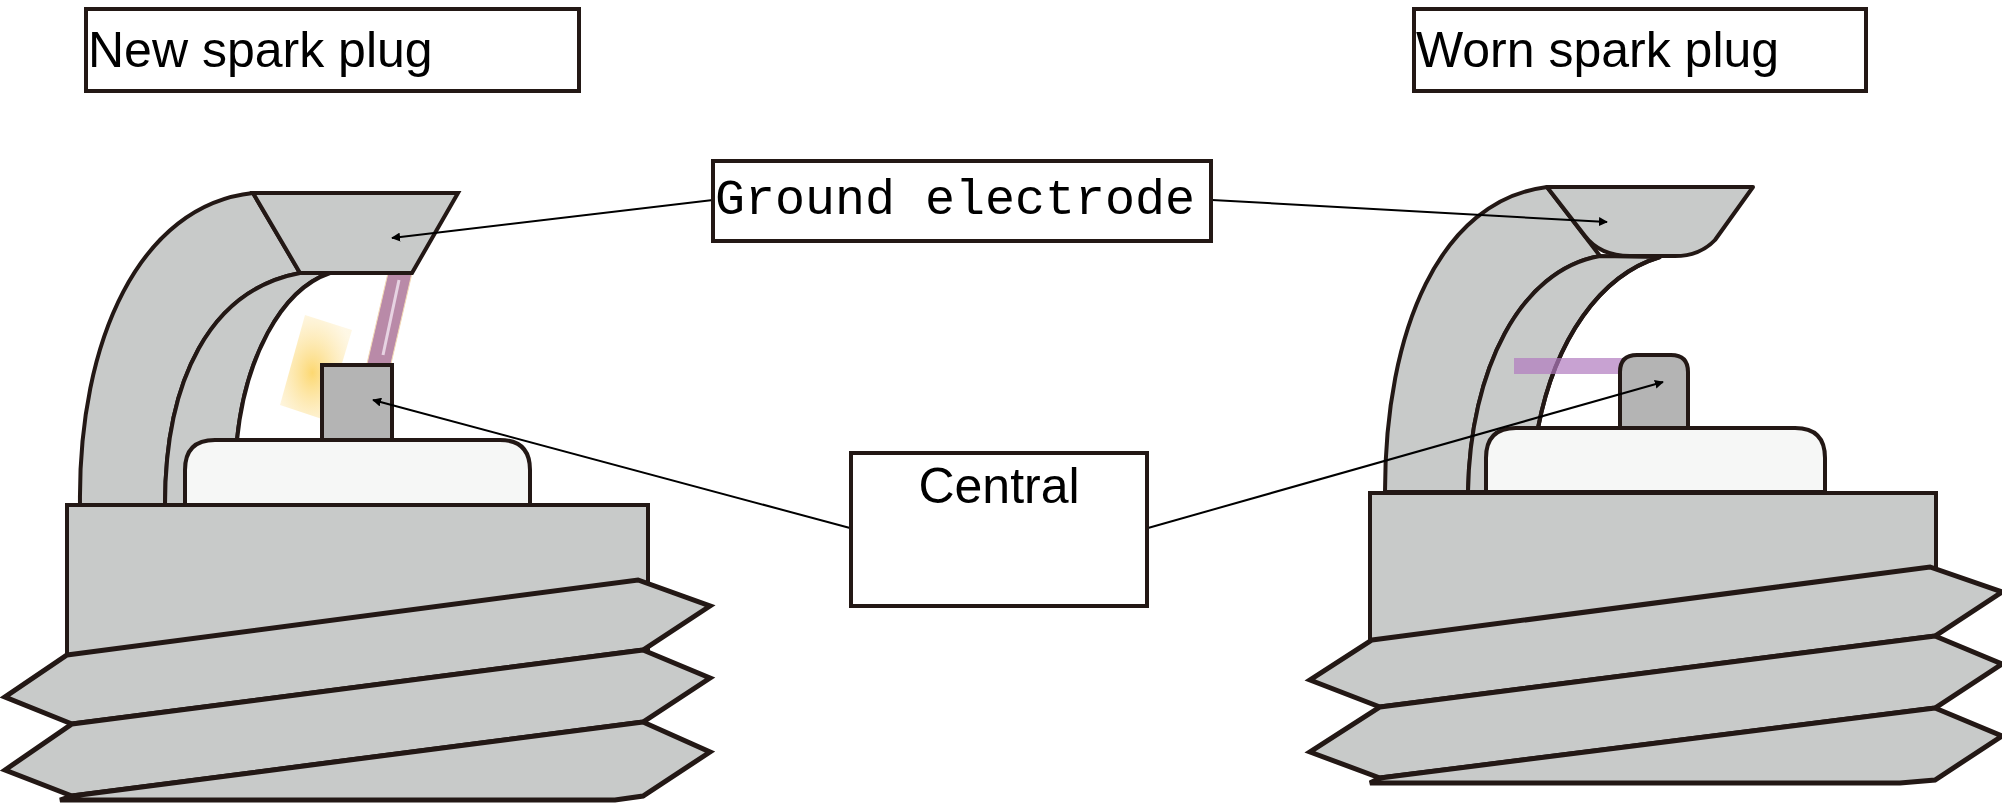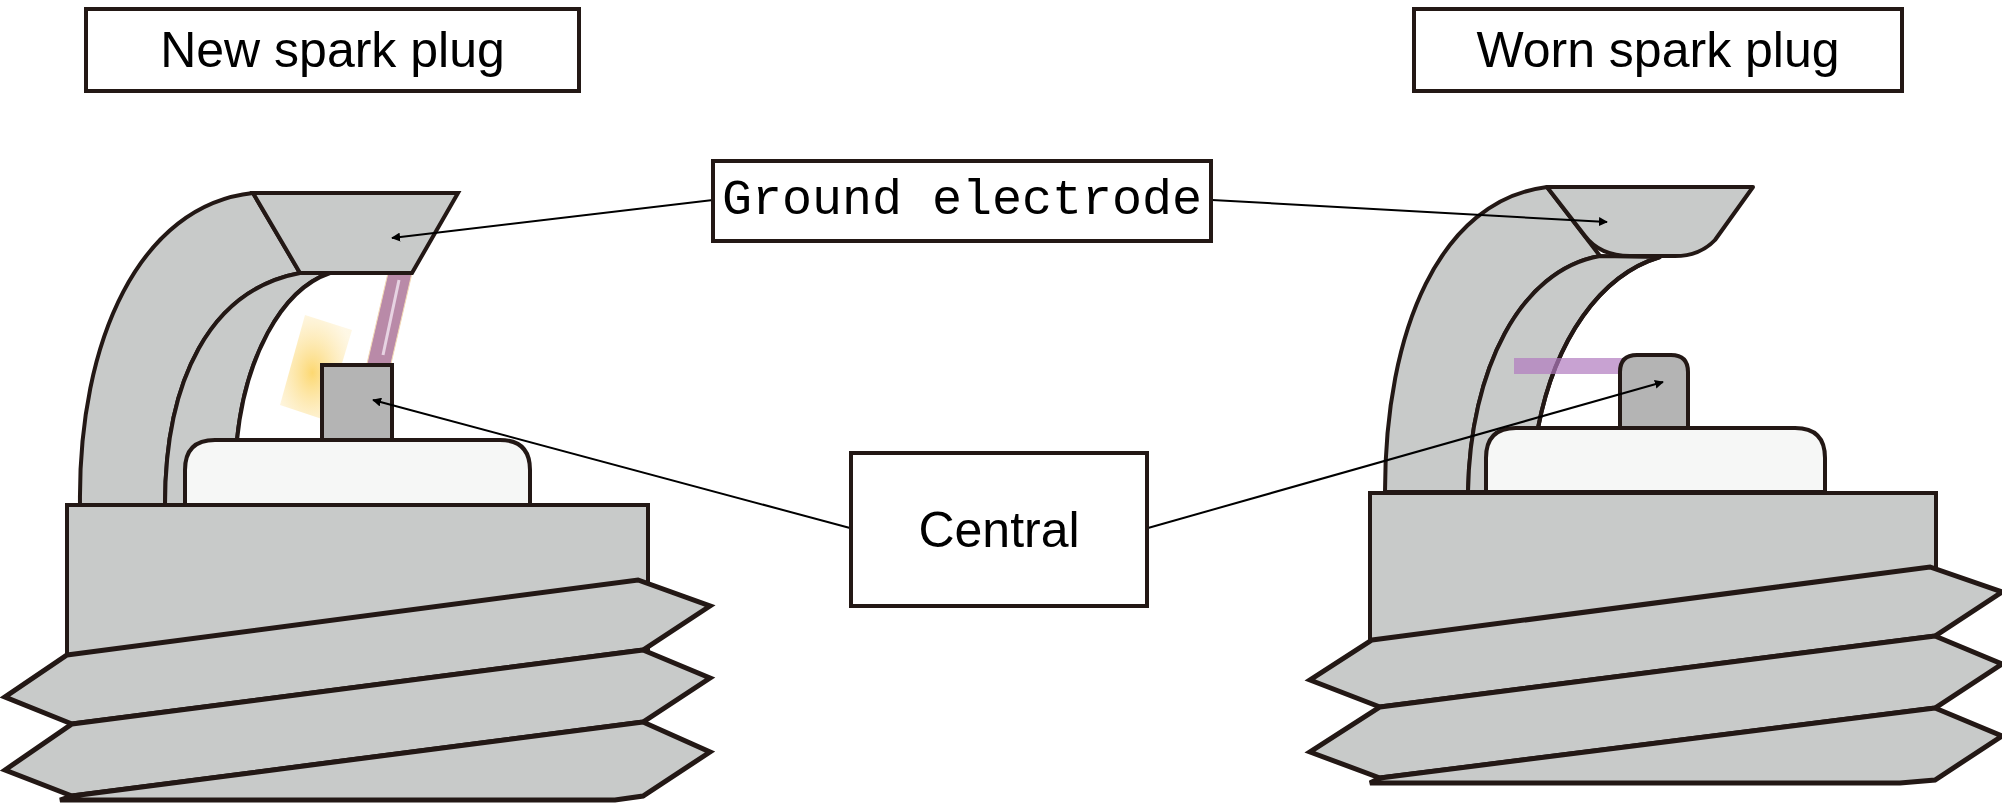--- a/index.html
+++ b/index.html
@@ -1,18 +1,18 @@
 <!DOCTYPE html>
 <html><head>
 <meta charset="utf-8">
 <style>
   html, body { margin:0; padding:0; background:#ffffff; }
   body { width:2002px; height:805px; position:relative; overflow:hidden; font-family:"Liberation Sans", sans-serif; }
   svg { position:absolute; left:0; top:0; }
-  .label-box { position:absolute; box-sizing:border-box; border:4px solid #231815; background:#fff; display:flex; align-items:center; justify-content:center; text-align:center; color:#000; font-size:50px; line-height:62px; }
+  .label-box { position:absolute; box-sizing:border-box; border:4px solid #231815; background:#fff; display:flex; align-items:center; justify-content:flex-start; text-align:center; color:#000; font-size:50px; line-height:62px; }
 </style>
 </head>
 <body>
 
 <svg width="2002" height="805" viewBox="0 0 2002 805" xmlns="http://www.w3.org/2000/svg">
   <defs>
     <radialGradient id="glow" cx="0.45" cy="0.55" r="0.6">
       <stop offset="0" stop-color="#fcd66a" stop-opacity="0.95"></stop>
       <stop offset="1" stop-color="#fde9b5" stop-opacity="0.35"></stop>
     </radialGradient>
@@ -79,23 +79,23 @@
     <line x1="1212" y1="200" x2="1607" y2="222" stroke="#000" stroke-width="2" marker-end="url(#arrowhead)"></line>
     <line x1="850" y1="528" x2="373" y2="400" stroke="#000" stroke-width="2" marker-end="url(#arrowhead)"></line>
     <line x1="1148" y1="528" x2="1663" y2="382" stroke="#000" stroke-width="2" marker-end="url(#arrowhead)"></line>
   </g>
 </svg>
 
 <div class="label-box" style="left:84px; top:7px; width:497px; height:86px;">
   <span>New spark plug</span>
 </div>
 
-<div class="label-box" style="left:1412px; top:7px; width:492px; height:86px;">
+<div class="label-box" style="left:1412px; top:7px; width:456px; height:86px;">
   <span>Worn spark plug</span>
 </div>
 
 <div class="label-box" style="left:711px; top:159px; width:502px; height:84px;font-family:Liberation Mono, monospace;">
   <span>Ground electrode</span>
 </div>
 
-<div class="label-box" style="left:849px; top:451px; width:300px; height:157px; flex-direction:row;gap:28px;">
+<div class="label-box" style="left:849px; top:451px; width:300px; height:157px; flex-direction:column;gap:28px;">
   <span>Central</span>
 </div>
 
 </body></html>

